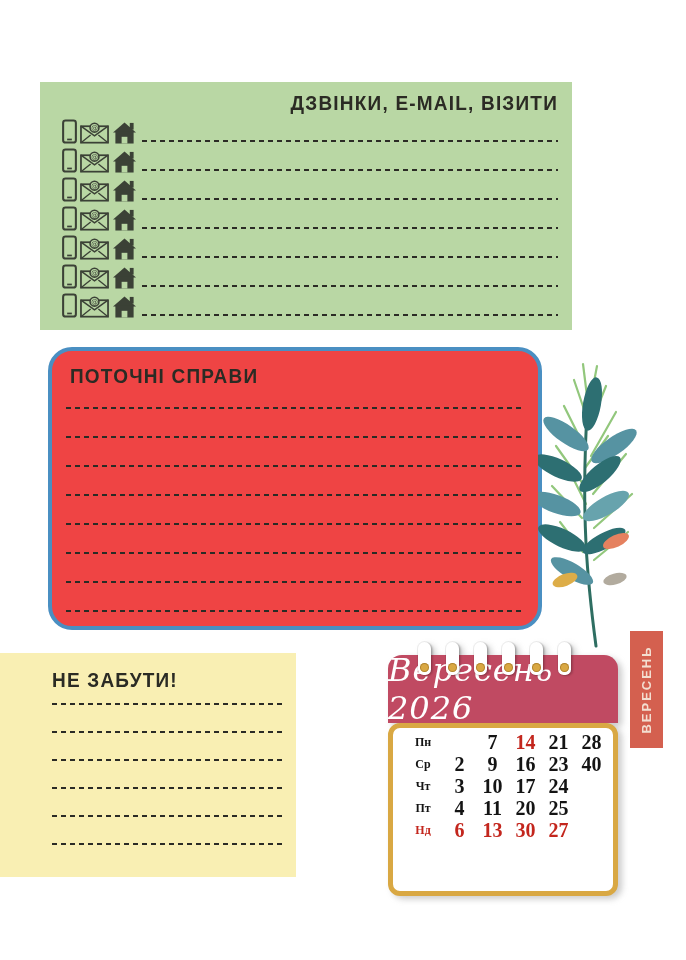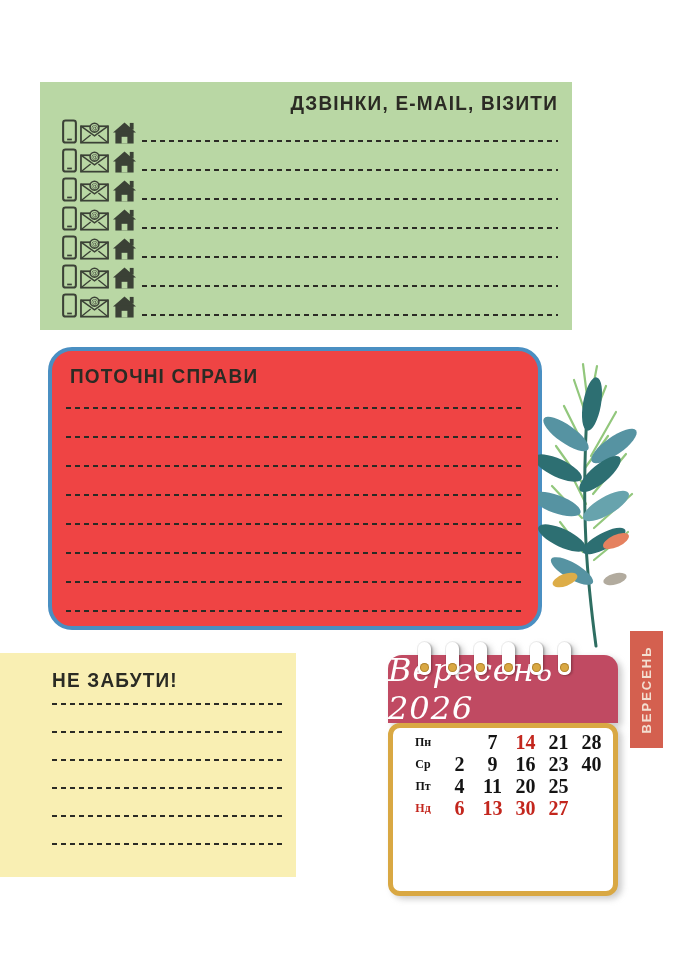--- a/index.html
+++ b/index.html
@@ -332,20 +332,28 @@
           </div>
           <div class="cal-row">
             <span class="day">Ср</span>
             <span class="date">2</span>
             <span class="date">9</span>
             <span class="date">16</span>
             <span class="date">23</span>
             <span class="date">40</span>
           </div>
           <div class="cal-row">
+            <span class="day">Чт</span>
+            <span class="date">3</span>
+            <span class="date">10</span>
+            <span class="date">17</span>
+            <span class="date">24</span>
+            <span class="date"></span>
+          </div>
+          <div class="cal-row">
             <span class="day">Пт</span>
             <span class="date">4</span>
             <span class="date">11</span>
             <span class="date">20</span>
             <span class="date">25</span>
             <span class="date"></span>
           </div>
           <div class="cal-row">
             <span class="day red">Нд</span>
             <span class="date red">6</span>

